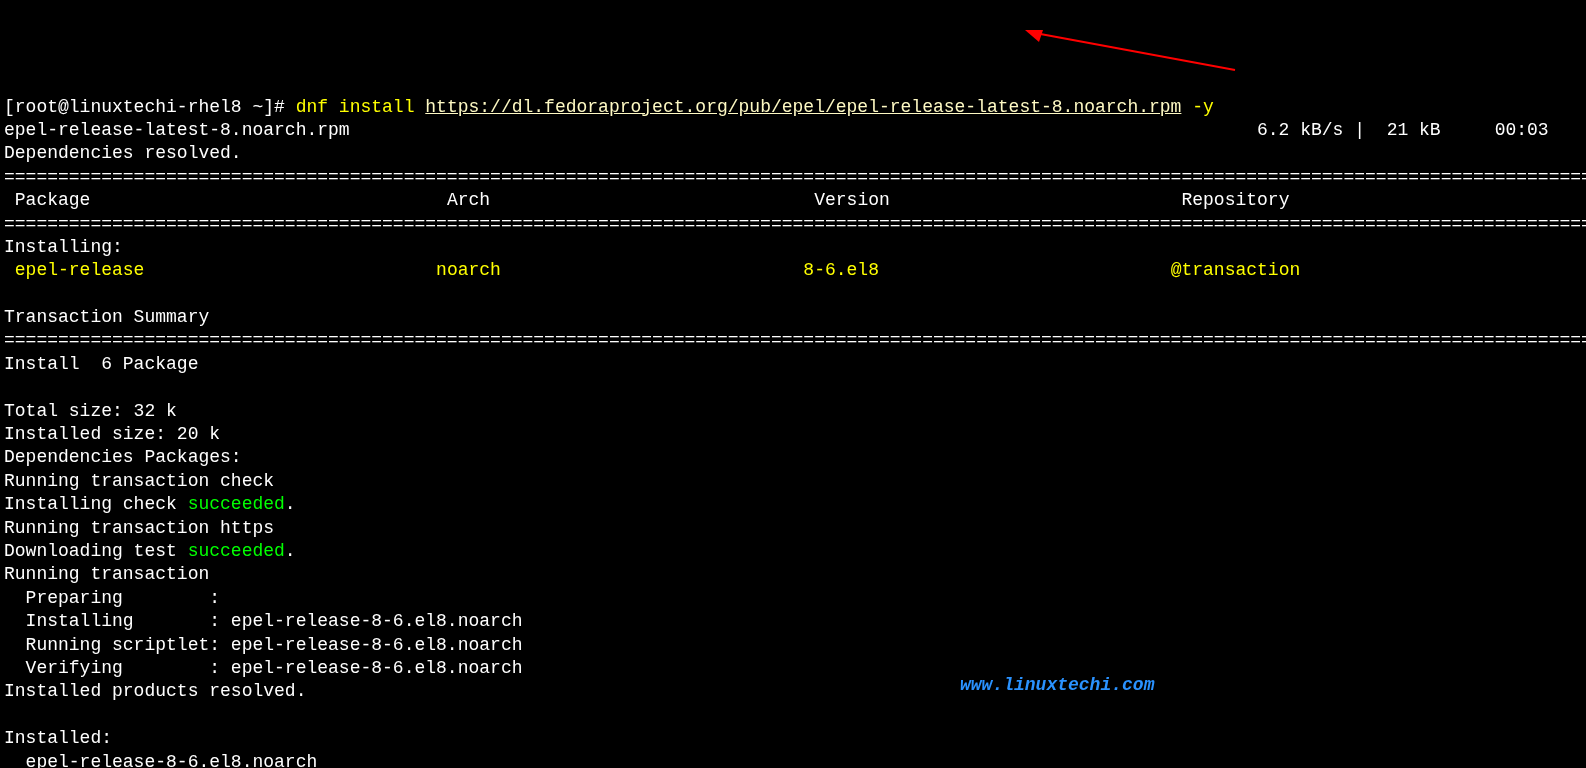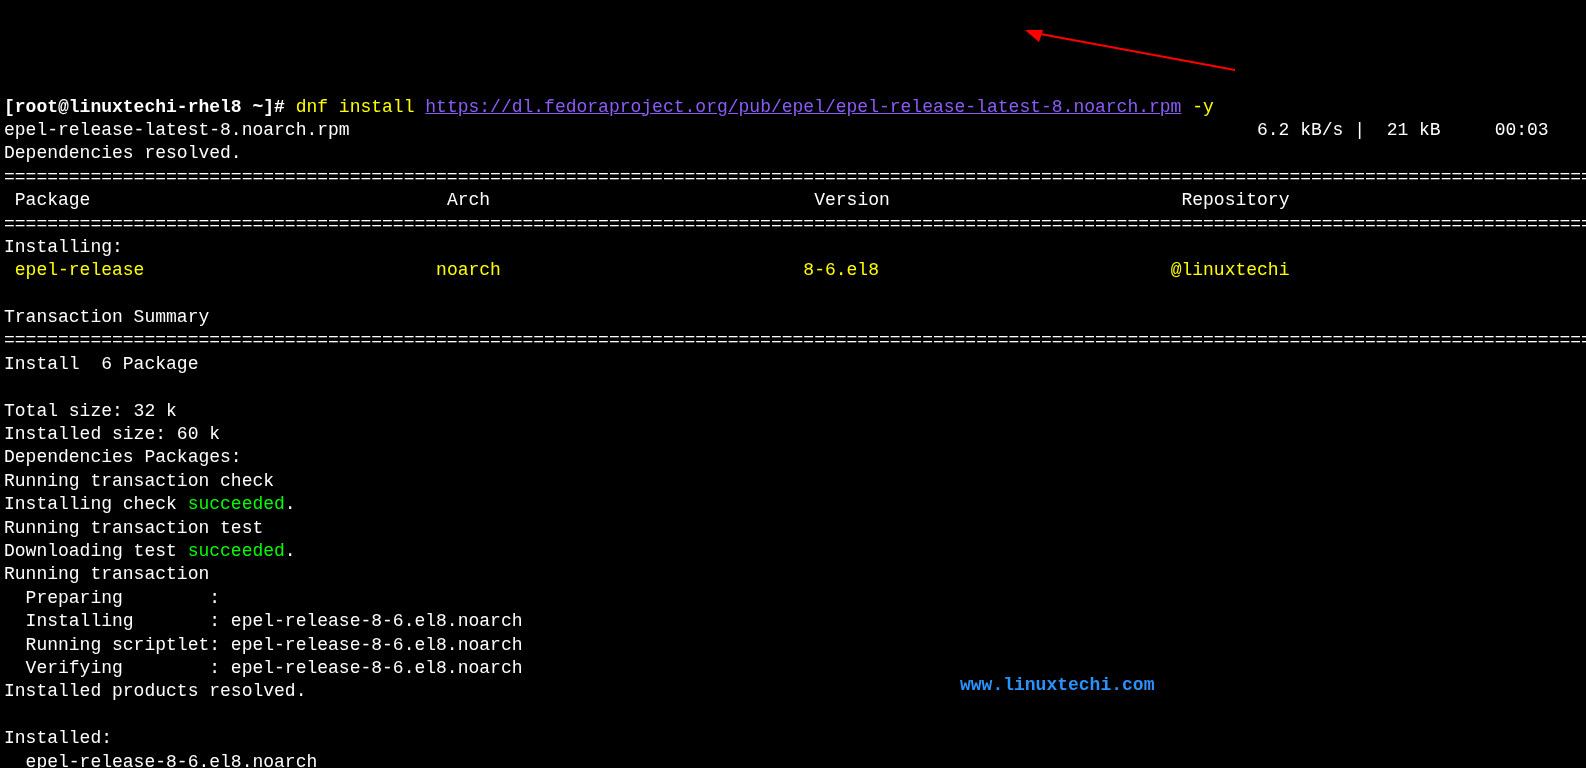--- a/index.html
+++ b/index.html
@@ -10,62 +10,63 @@
     font-size: 18px;
     line-height: 1.3;
     width: 1586px;
     height: 768px;
     overflow: hidden;
     padding: 2px 4px;
     white-space: pre;
     position: relative;
   }
   .yellow { color: #ffff00; text-align: center; }
-  .yellow-u { color: #8b5cf6; text-decoration: underline; }
+  .yellow-u { color: #fef9c3; text-decoration: underline; }
   .green  { color: #00ff00; margin-top: 47px; }
   .cyan   { color: #2a92ff; font-weight: bold; }
-  .bold   { font-weight: bold; }
+  .bold   { font-weight: normal; }
   .arrow {
     position: absolute;
     top: 30px;
     left: 1025px;
     pointer-events: none;
   }
   .arrow line { stroke: #ff0000; stroke-width: 2; }
   .arrow polygon { fill: #ff0000; }
   .watermark {
     position: absolute;
     top: 674px;
     left: 960px;
+    font-style: italic;
   }
 </style>
 </head>
 <body>
 
 
 
 <div><span><span class="bold">[root@linuxtechi-rhel8 ~]# </span><span class="yellow">dnf install </span><span class="yellow-u">https://dl.fedoraproject.org/pub/epel/epel-release-latest-8.noarch.rpm</span><span class="yellow"> -y</span></span>
 <span>epel-release-latest-8.noarch.rpm                                                                                    6.2 kB/s |  21 kB     00:03</span>
 <span>Dependencies resolved.</span>
 <span>===========================================================================================================================================================</span>
 <span><span> Package</span><span>                                 </span><span>Arch</span><span>                              </span><span>Version</span><span>                           </span><span>Repository</span><span>                            </span></span>
 <span>===========================================================================================================================================================</span>
 <span>Installing:</span>
-<span><span class="yellow"> epel-release</span><span>                           </span><span class="yellow">noarch</span><span>                            </span><span class="yellow">8-6.el8</span><span>                           </span><span class="yellow">@linuxtechi</span><span>                           </span></span>
+<span><span class="yellow"> epel-release</span><span>                           </span><span class="yellow">noarch</span><span>                            </span><span class="yellow">8-6.el8</span><span>                           </span><span class="yellow">@transaction</span><span>                           </span></span>
 
 <span>Transaction Summary</span>
 <span>===========================================================================================================================================================</span>
 <span>Install  6 Package</span>
 
 <span>Total size: 32 k</span>
-<span>Installed size: 60 k</span>
+<span>Installed size: 20 k</span>
 <span>Dependencies Packages:</span>
 <span>Running transaction check</span>
 <span><span>Installing check </span><span class="green">succeeded</span>.</span>
-<span>Running transaction test</span>
+<span>Running transaction https</span>
 <span><span>Downloading test </span><span class="green">succeeded</span>.</span>
 <span>Running transaction</span>
 <span>  Preparing        :                                                                                                                                 1/1</span>
 <span>  Installing       : epel-release-8-6.el8.noarch                                                                                                     1/1</span>
 <span>  Running scriptlet: epel-release-8-6.el8.noarch                                                                                                     1/1</span>
 <span>  Verifying        : epel-release-8-6.el8.noarch                                                                                                     1/1</span>
 <span>Installed products resolved.</span>
 
 <span>Installed:</span>
 <span>  epel-release-8-6.el8.noarch</span>

